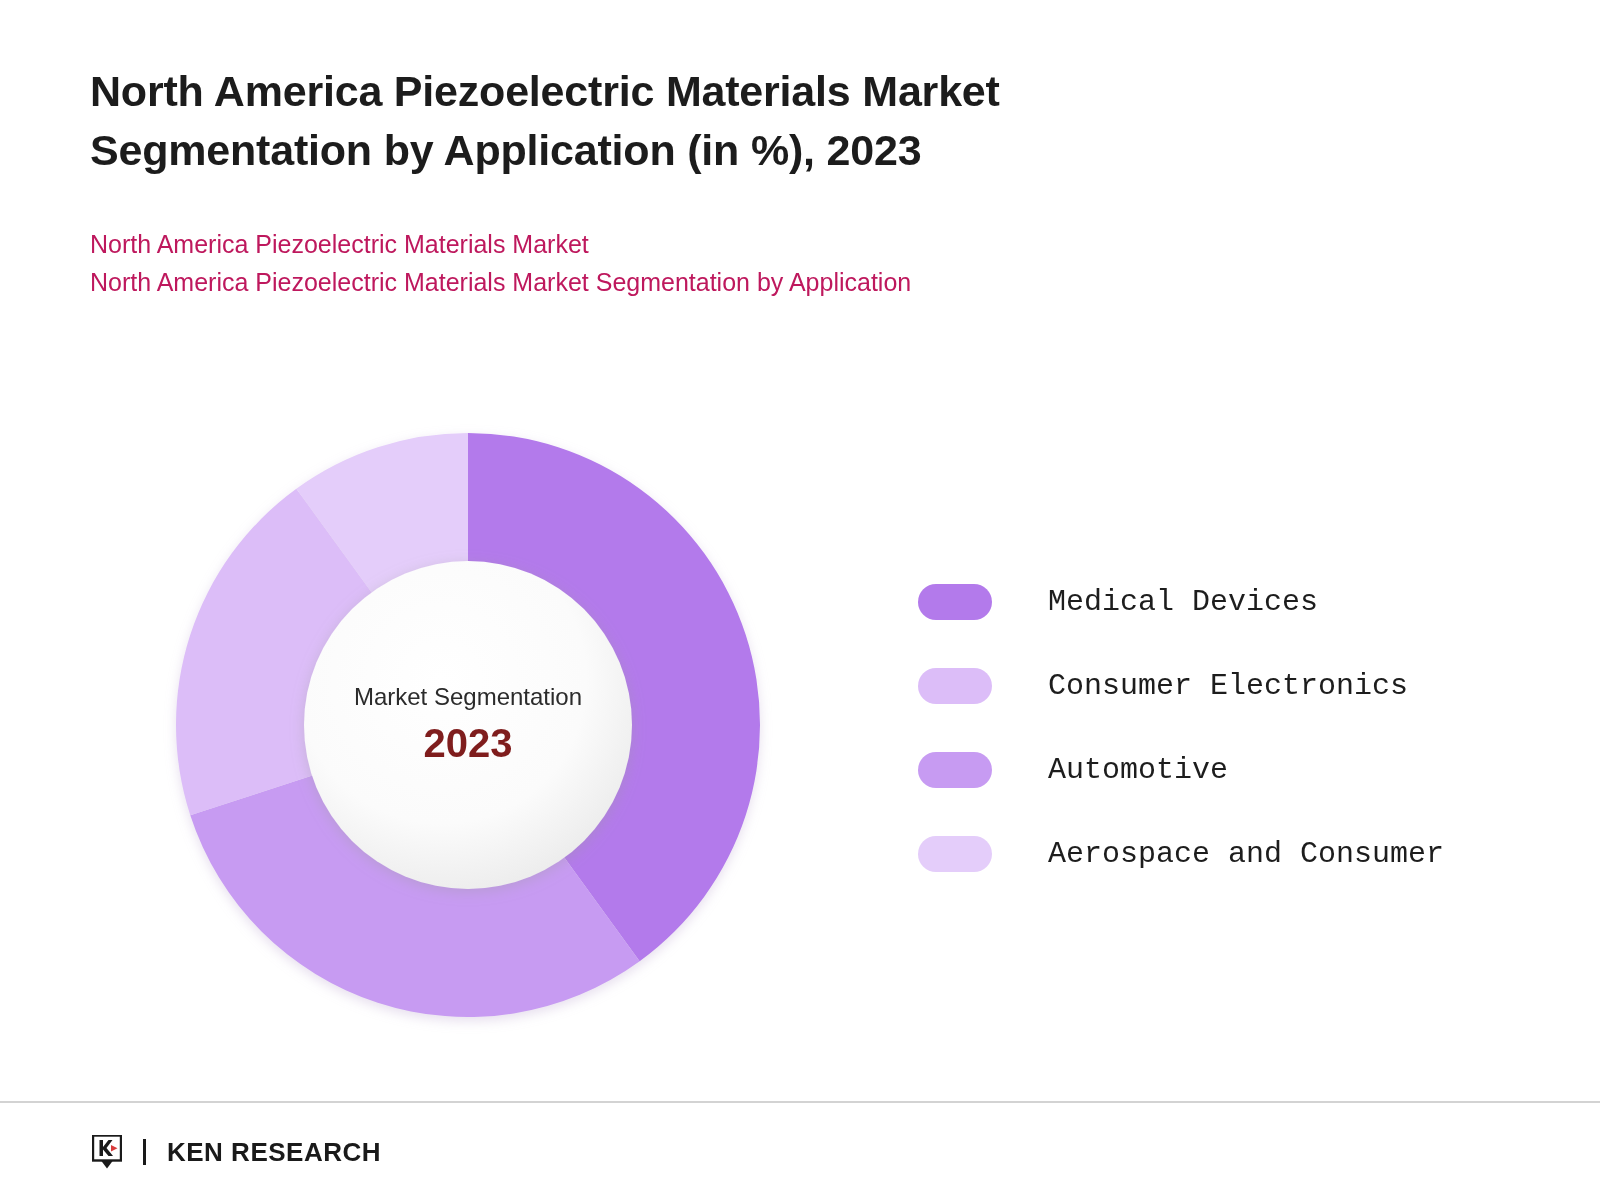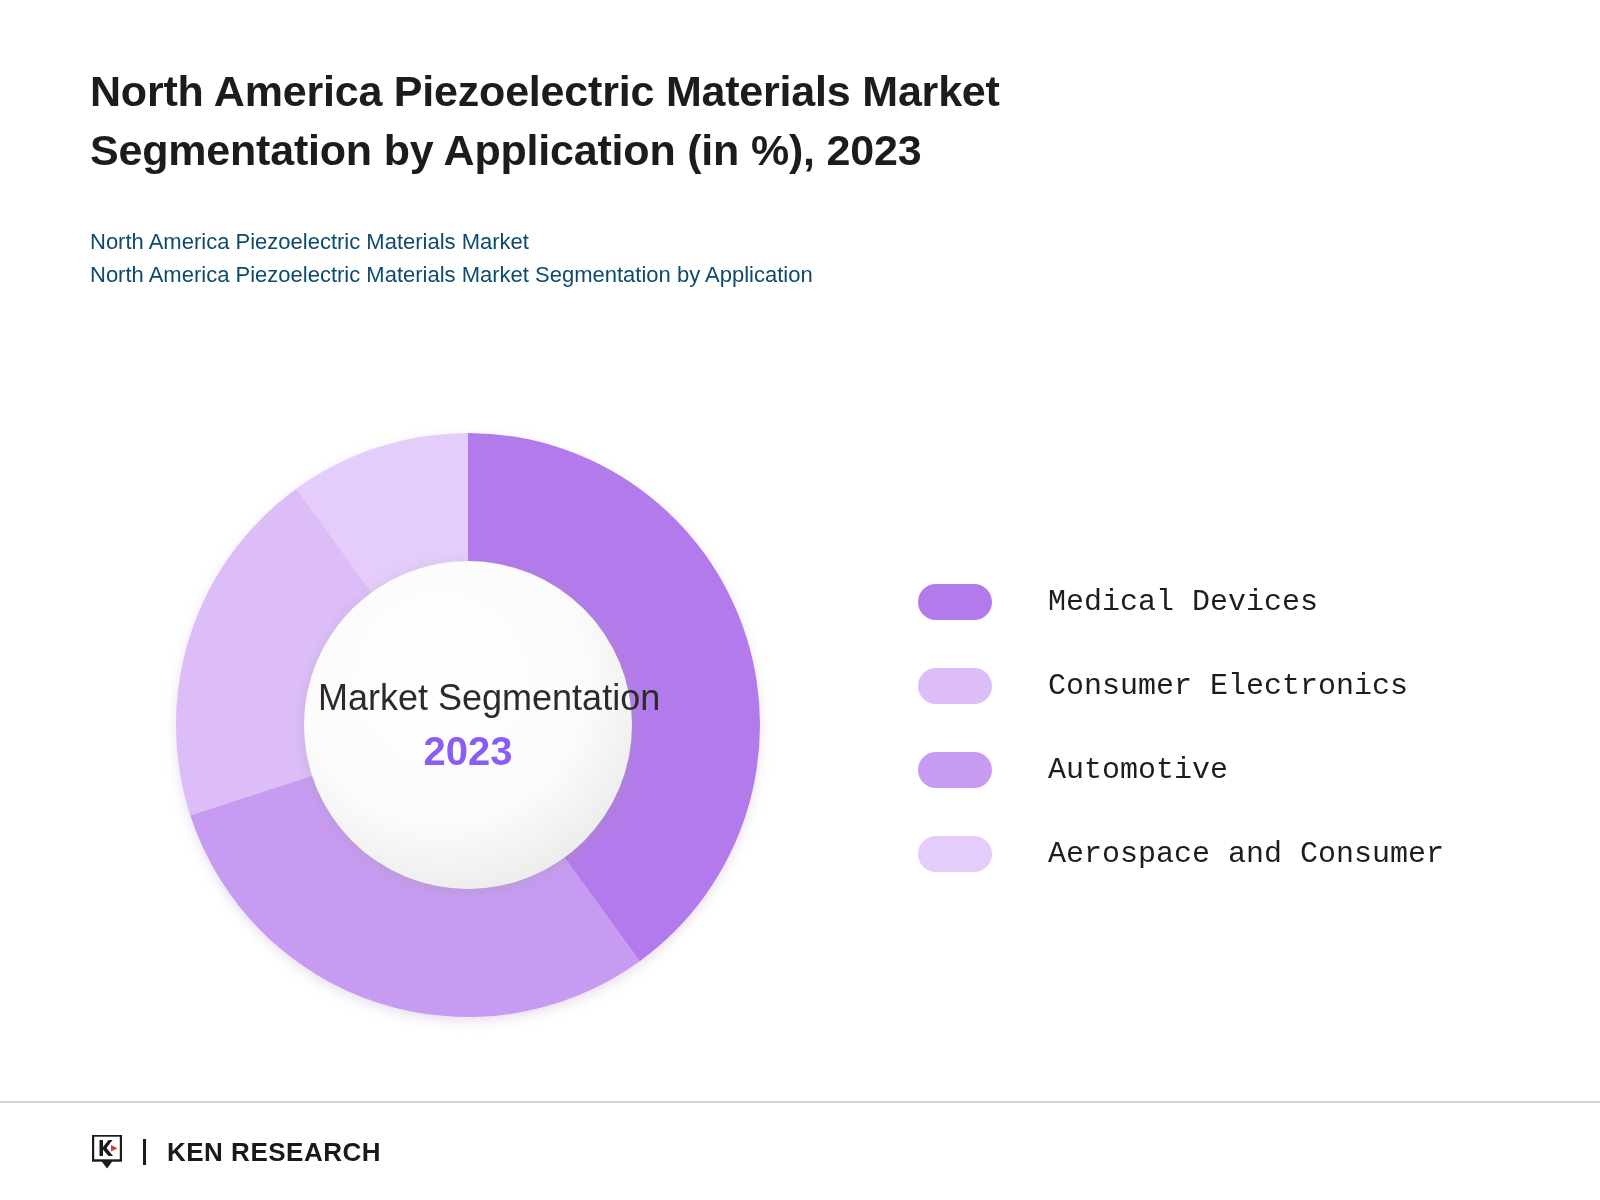--- a/index.html
+++ b/index.html
@@ -35,23 +35,23 @@
     line-height: 1.38;
     color: #1c1c1c;
     letter-spacing: -0.2px;
     margin: 0;
     max-width: 1130px;
   }
   .subtitle-block {
     margin-top: 44px;
   }
   .subtitle-line {
-    font-size: 22px;
+    font-size: 25px;
     line-height: 1.52;
-    color: #0c4a6e;
+    color: #be185d;
     font-weight: 400;
   }
 
   
   .chart-area {
     position: absolute;
     left: 0;
     top: 400px;
     width: 1600px;
     height: 660px;
@@ -73,29 +73,29 @@
   .center-label {
     position: absolute;
     left: 50%;
     top: 50%;
     transform: translate(-50%, -50%);
     width: 300px;
     text-align: center;
     pointer-events: none;
   }
   .center-title {
-    font-size: 36px;
+    font-size: 24px;
     color: #2b2b2b;
     line-height: 1.25;
     font-weight: 400;
     white-space: nowrap;
   }
   .center-value {
     font-size: 40px;
-    color: #8b5cf6;
+    color: #7f1d1d;
     font-weight: bold;
     line-height: 1.25;
     margin-top: 6px;
   }
 
   
   .legend {
     position: absolute;
     left: 918px;
     top: 160px;

